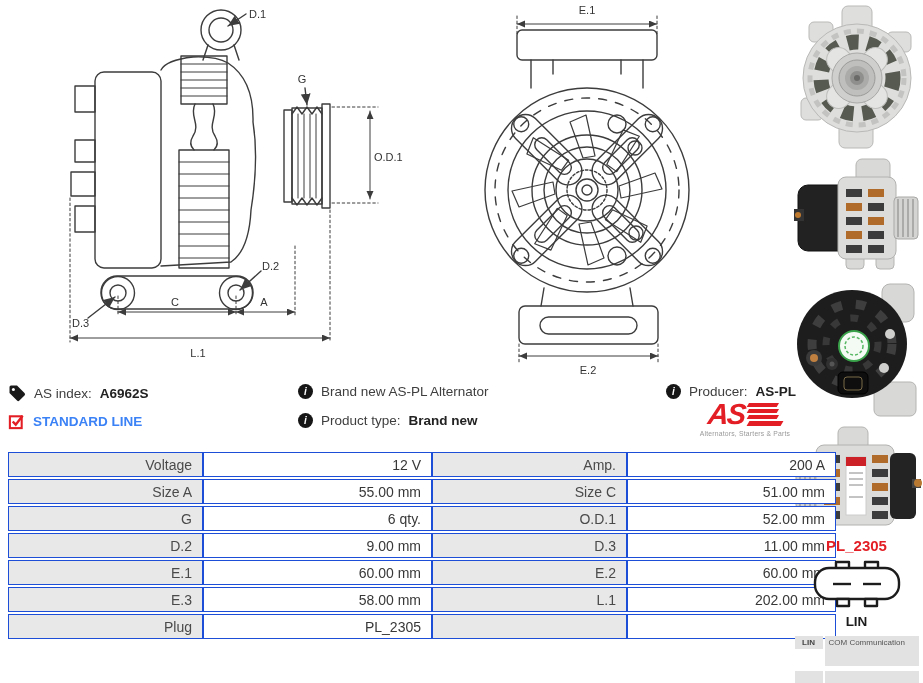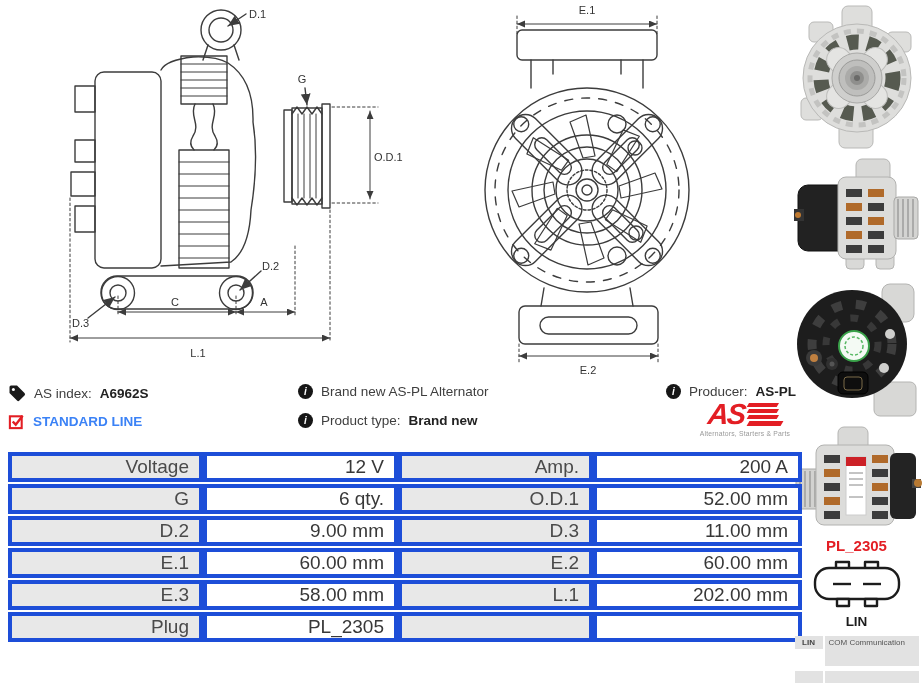--- a/index.html
+++ b/index.html
@@ -25,24 +25,24 @@
   .aspl-logo{position:absolute;left:690px;top:400px;width:110px;text-align:center;}
   .logo-row{display:flex;align-items:center;justify-content:center;gap:3px;}
   .logo-as{font-size:29px;font-weight:bold;font-style:italic;color:#e31e24;letter-spacing:-2px;
            transform:skewX(-6deg);line-height:1;}
   .logo-stripes{display:flex;flex-direction:column;gap:2.5px;}
   .logo-stripes i{display:block;width:30px;height:3.5px;background:#e31e24;transform:skewX(-30deg);}
   .logo-stripes i:last-child{height:5px;width:34px;}
   .logo-caption{font-size:6.8px;color:#999;margin-top:1px;letter-spacing:0.2px;}
   
   .spec-table{position:absolute;left:8px;top:450px;border-collapse:separate;border-spacing:0 2px;}
-  .spec-table td{height:25px;border:4px solid #1d4ed8;font-size:19px;text-align:right;
+  .spec-table td{height:25px;border:1px solid #1d4ed8;font-size:14px;text-align:right;
                  padding:0 10px 0 4px;box-sizing:border-box;}
   td.lab{background:#e8e8e8;color:#4a4a4a;width:195px;}
-  td.val{background:#fff;color:#383838;width:195px;}
+  td.val{background:#fff;color:#383838;width:229px;}
   td.val2{background:#fff;color:#383838;width:209px;}
   
   .plug-panel{position:absolute;left:790px;top:537px;width:133px;text-align:center;}
   .plug-code{font-size:15px;font-weight:bold;color:#e31e24;}
   .plug-label{font-size:13.5px;font-weight:bold;color:#1c1c1c;margin-top:1px;}
   .mini-table{width:124px;margin:7px auto 0;}
   .mini-row{display:flex;gap:2px;margin-bottom:5px;}
   .mini-key{width:28px;height:13px;background:#e2e2e2;font-size:8px;font-weight:bold;color:#444;
             line-height:13px;text-align:center;}
   .mini-val{flex:1;height:30px;background:#e2e2e2;font-size:8px;color:#555;line-height:13px;
@@ -355,20 +355,26 @@
 
   <table class="spec-table">
     <tbody>
       <tr>
         <td class="lab">Voltage</td>
         <td class="val">12 V</td>
         <td class="lab">Amp.</td>
         <td class="val2">200 A</td>
       </tr>
       <tr>
+        <td class="lab">Size A</td>
+        <td class="val">55.00 mm</td>
+        <td class="lab">Size C</td>
+        <td class="val2">51.00 mm</td>
+      </tr>
+      <tr>
         <td class="lab">G</td>
         <td class="val">6 qty.</td>
         <td class="lab">O.D.1</td>
         <td class="val2">52.00 mm</td>
       </tr>
       <tr>
         <td class="lab">D.2</td>
         <td class="val">9.00 mm</td>
         <td class="lab">D.3</td>
         <td class="val2">11.00 mm</td>

